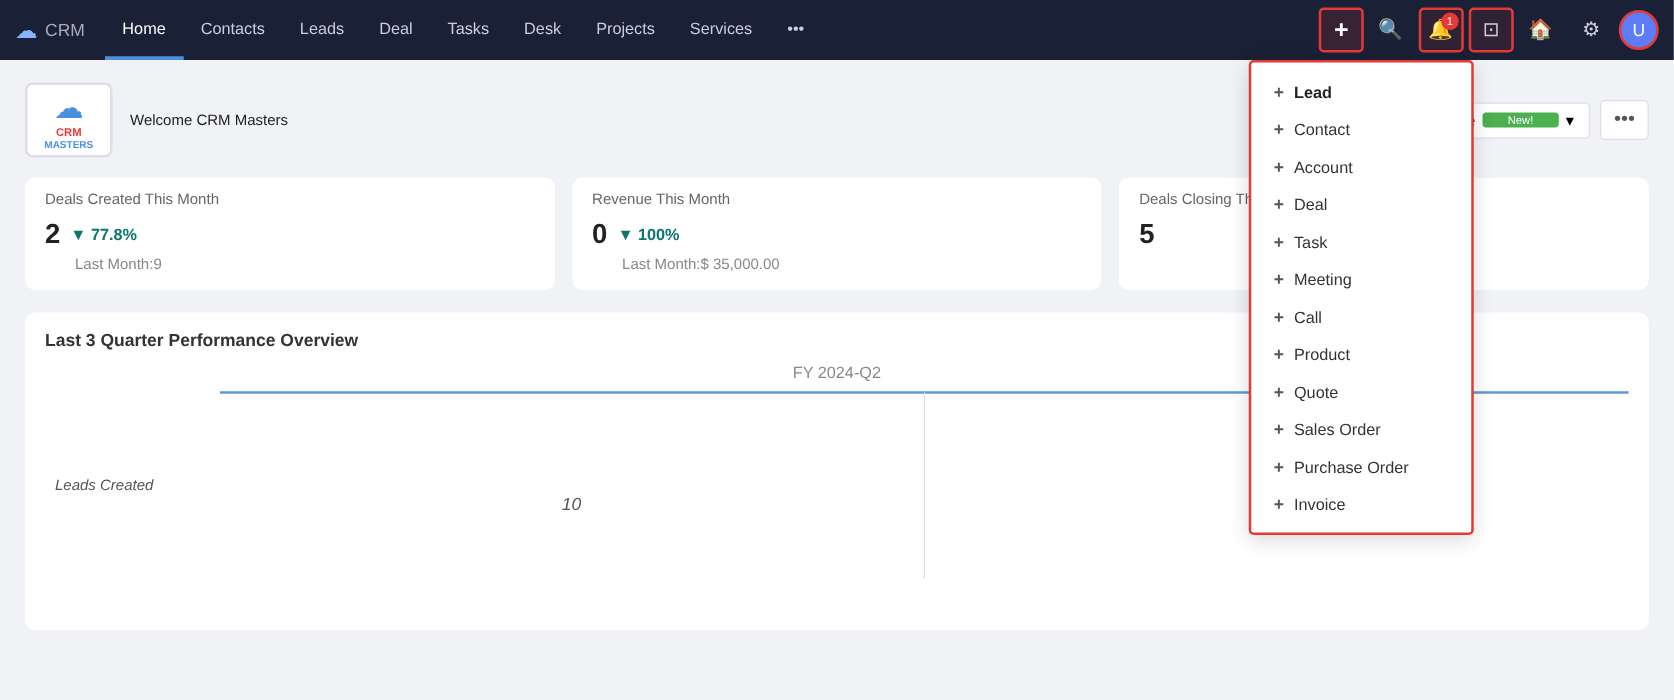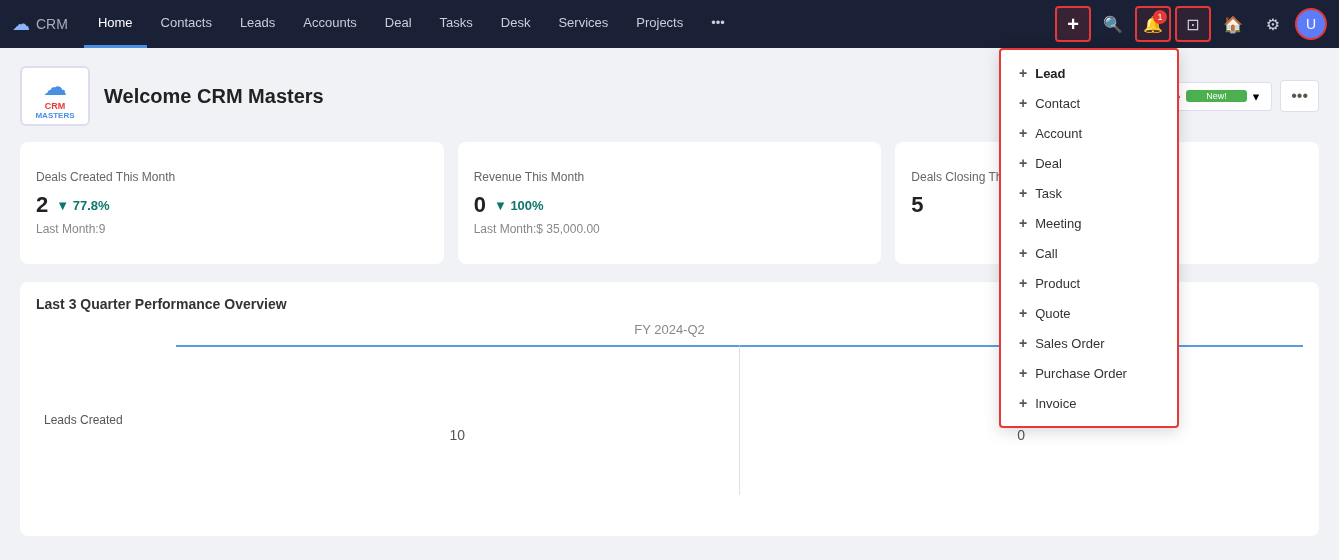--- a/index.html
+++ b/index.html
@@ -165,22 +165,22 @@
       width: 70px;
       height: 60px;
       border: 2px solid #dde;
       border-radius: 6px;
       display: flex;
       align-items: center;
       justify-content: center;
       background: #fff;
     }
     .welcome-title {
-      font-size: 20px;
-      font-weight: 700;
+      font-size: 12px;
+      font-weight: 400;
       color: #222;
     }
     .header-right {
       display: flex;
       align-items: center;
       gap: 8px;
     }
     .home-btn {
       background: #fff;
       border: 1px solid #dde;
@@ -212,21 +212,21 @@
     
     .stats-row {
       display: grid;
       grid-template-columns: 1fr 1fr 1fr;
       gap: 14px;
       margin-bottom: 18px;
     }
     .stat-card {
       background: #fff;
       border-radius: 8px;
-      padding: 28px 16px;
+      padding: 10px 16px;
       min-height: 90px;
     }
     .stat-label {
       font-size: 12px;
       color: #666;
       margin-bottom: 8px;
     }
     .stat-value {
       font-size: 22px;
       font-weight: 700;
@@ -237,20 +237,21 @@
     }
     .trend-down {
       color: #0f766e;
       font-size: 13px;
       font-weight: 600;
     }
     .stat-sub {
       font-size: 12px;
       color: #888;
       margin-top: 4px;
+      margin-left: 24px;
     }
 
     
     .performance-section {
       background: #fff;
       border-radius: 8px;
       padding: 14px 16px;
     }
     .perf-title {
       font-size: 14px;
@@ -267,20 +268,21 @@
       text-align: center;
       font-size: 13px;
       color: #888;
       margin-bottom: 8px;
     }
     .chart-grid {
       display: grid;
       grid-template-columns: 140px 1fr 1fr;
       gap: 0;
       height: 150px;
+      font-style: italic;
     }
     .chart-row-label {
       font-size: 12px;
       color: #555;
       display: flex;
       align-items: center;
       padding-left: 8px;
     }
     .chart-cell {
       border-top: 2px solid #5c9bdb;
@@ -300,26 +302,25 @@
 
 <nav class="top-nav">
   <div class="nav-logo">
     <span class="nav-logo-icon">☁</span>
     <span>CRM</span>
   </div>
   <div class="nav-links">
     <div class="nav-link active">Home</div>
     <div class="nav-link">Contacts</div>
     <div class="nav-link">Leads</div>
-    <div class="nav-link">Accounts</div>
     <div class="nav-link">Deal</div>
     <div class="nav-link">Tasks</div>
     <div class="nav-link">Desk</div>
+    <div class="nav-link">Projects</div>
     <div class="nav-link">Services</div>
-    <div class="nav-link">Projects</div>
     <div class="nav-link">•••</div>
   </div>
   <div class="nav-right">
     <button class="nav-btn add-btn highlighted">+</button>
     <button class="nav-btn">🔍</button>
     <button class="nav-btn highlighted" style="border:2px solid #e53935;">
       🔔
       <span class="badge">1</span>
     </button>
     <button class="nav-btn highlighted" style="border:2px solid #e53935;">⊡</button>

